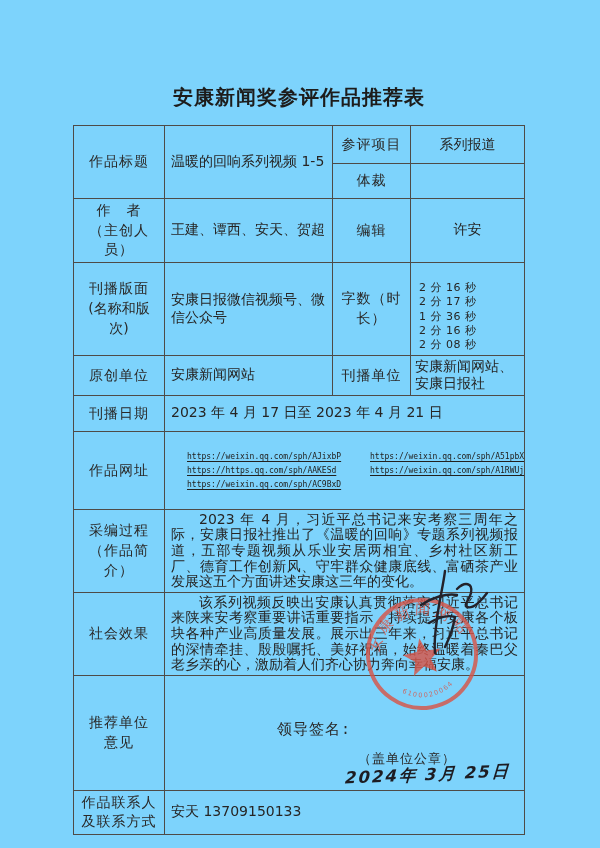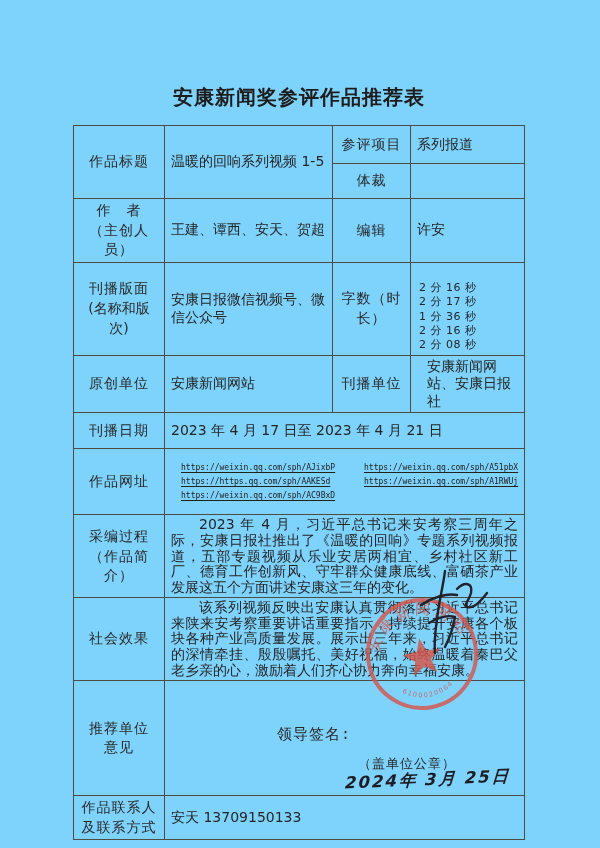--- a/index.html
+++ b/index.html
@@ -30,21 +30,21 @@
     overflow:hidden;
   }
   td.lbl{
     text-align:center;
     letter-spacing:1px;
     line-height:1.4;
     color:#2a2928;
   }
   td.lbl .sub{font-size:14px;letter-spacing:0;display:block;}
   td.val{text-align:left;padding-left:9px;margin-left:44px;}
-  td.center{text-align:left;}
+  td.center{text-align:center;}
   .durations div{
     font-size:11px;line-height:14.4px;letter-spacing:.5px;
     padding-left:2px;white-space:nowrap;
   }
   .urls{
     display:grid;
     grid-template-columns:183px 177px;
     row-gap:5px;
     padding:2px 0 2px 4px;
   }
@@ -129,29 +129,29 @@
         <div>2 分 17 秒</div>
         <div>1 分 36 秒</div>
         <div>2 分 16 秒</div>
         <div>2 分 08 秒</div>
       </td>
     </tr>
     <tr style="height:37px">
       <td class="lbl">原创单位</td>
       <td class="val">安康新闻网站</td>
       <td class="lbl">刊播单位</td>
-      <td class="val" style="padding-left:16px;line-height:1.25">安康新闻网站、安康日报社</td>
+      <td class="val" style="padding-left:4px;line-height:1.25">安康新闻网站、安康日报社</td>
     </tr>
     <tr style="height:36px">
       <td class="lbl">刊播日期</td>
       <td class="val" colspan="3">2023 年 4 月 17 日至 2023 年 4 月 21 日</td>
     </tr>
     <tr style="height:49px">
       <td class="lbl">作品网址</td>
-      <td colspan="3" style="padding:12px">
+      <td colspan="3" style="padding:18px">
         <div class="urls">
           <span>https://weixin.qq.com/sph/AJixbP</span>
           <span>https://weixin.qq.com/sph/A51pbX</span>
           <span>https://https.qq.com/sph/AAKESd</span>
           <span>https://weixin.qq.com/sph/A1RWUj</span>
           <span>https://weixin.qq.com/sph/AC9BxD</span>
         </div>
       </td>
     </tr>
     <tr style="height:65px">

